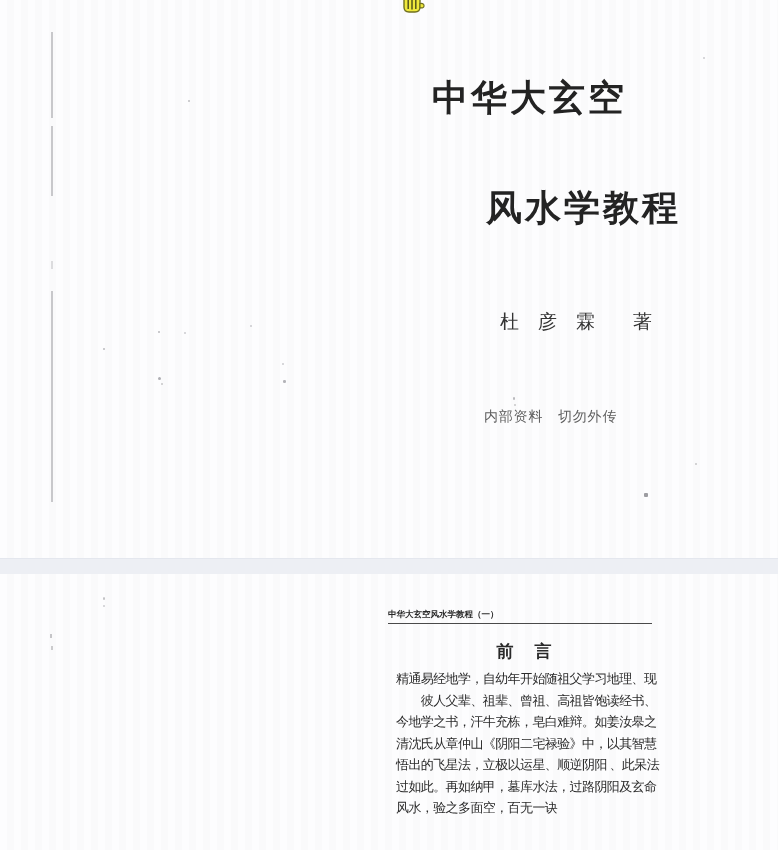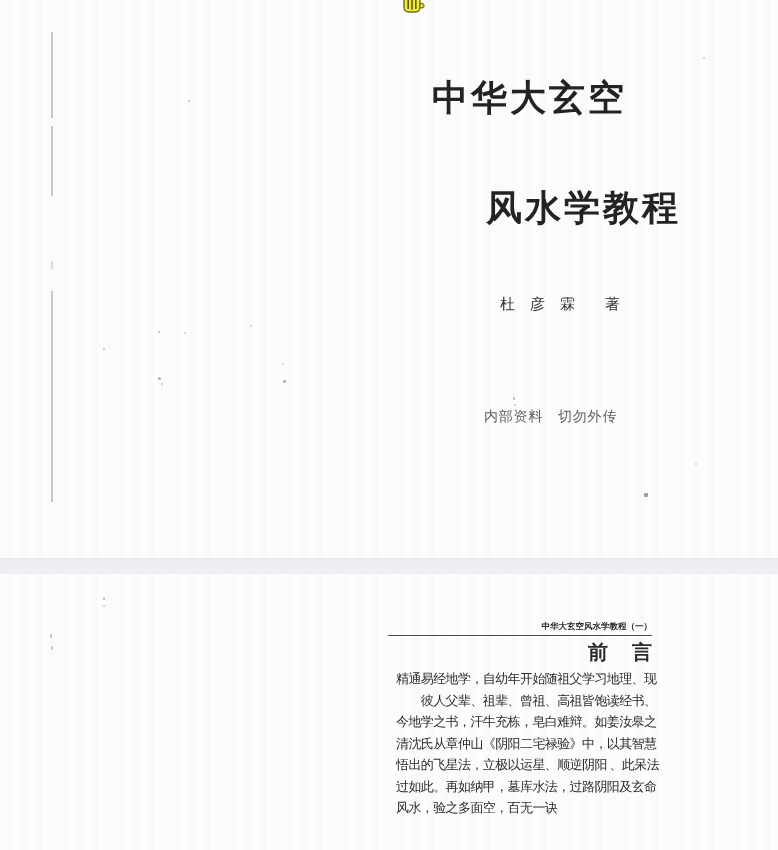--- a/index.html
+++ b/index.html
@@ -13,38 +13,38 @@
     background:repeating-linear-gradient(90deg,#fdfdfe 0 7px,#fafafb 7px 14px);
   }
   .page-top{top:0;height:558px;}
   .page-gap{position:absolute;left:0;top:558px;width:778px;height:16px;background:#edeff4;border-top:1px solid #e4e7ee;}
   .page-bottom{top:574px;height:276px;overflow:hidden;}
 
   
   .title-line{position:absolute;color:#232323;font-weight:700;font-size:36px;line-height:1.15;letter-spacing:3px;white-space:pre;}
   .title-1{left:432px;top:78px;}
   .title-2{left:486px;top:143px;margin-top:45px;}
-  .credits{position:absolute;left:500px;top:291px;font-size:15px;line-height:26px;color:#343434;}
+  .credits{position:absolute;left:500px;top:309px;font-size:19px;line-height:26px;color:#343434;}
   .credit-line{white-space:pre;}
   .notice{position:absolute;left:484px;top:408px;font-size:14px;letter-spacing:0.8px;color:#606060;white-space:pre;}
 
   
   .vseg{position:absolute;left:51px;width:1.5px;background:#b7b7bb;opacity:.75;}
   .speck{position:absolute;border-radius:50%;background:#84848a;}
 
   
   .running-header{
-    position:absolute;left:388px;top:46px;width:264px;
-    text-align:right;font-size:8.5px;font-weight:700;color:#2a2a2a;
+    position:absolute;left:388px;top:34px;width:264px;
+    text-align:left;font-size:8.5px;font-weight:700;color:#2a2a2a;
     line-height:12px;padding-bottom:3px;border-bottom:1.5px solid #4a4a4a;
     letter-spacing:0;white-space:nowrap;
   }
   .section-title{
-    position:absolute;left:396px;top:66px;width:258px;text-align:right;
-    font-size:20px;font-weight:700;letter-spacing:2px;color:#2a2a2a;line-height:24px;white-space:pre;
+    position:absolute;left:396px;top:66px;width:258px;text-align:center;
+    font-size:17px;font-weight:700;letter-spacing:2px;color:#2a2a2a;line-height:24px;white-space:pre;
   }
   .body-text{
     position:absolute;left:396px;top:94px;width:268px;
     font-size:13px;line-height:21.5px;letter-spacing:-0.6px;color:#2b2b2b;
   }
   .body-line{white-space:pre;height:21.5px;}
 
   .cursor-wrap{position:absolute;left:401px;top:-3px;width:26px;height:20px;}
 </style>
 </head>

